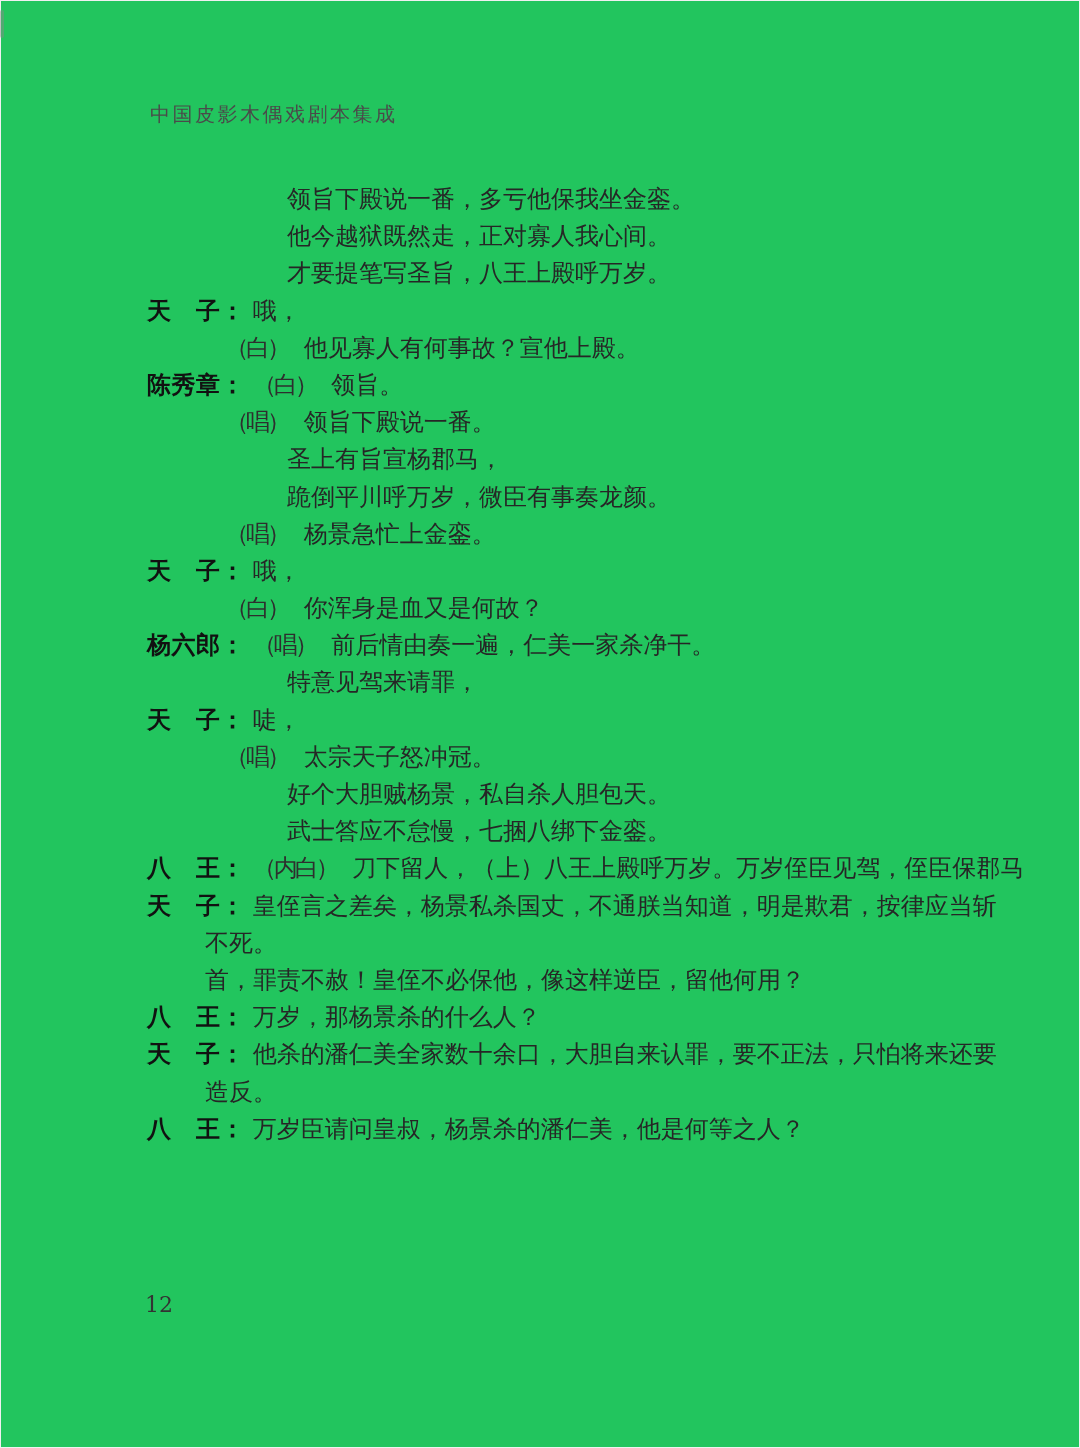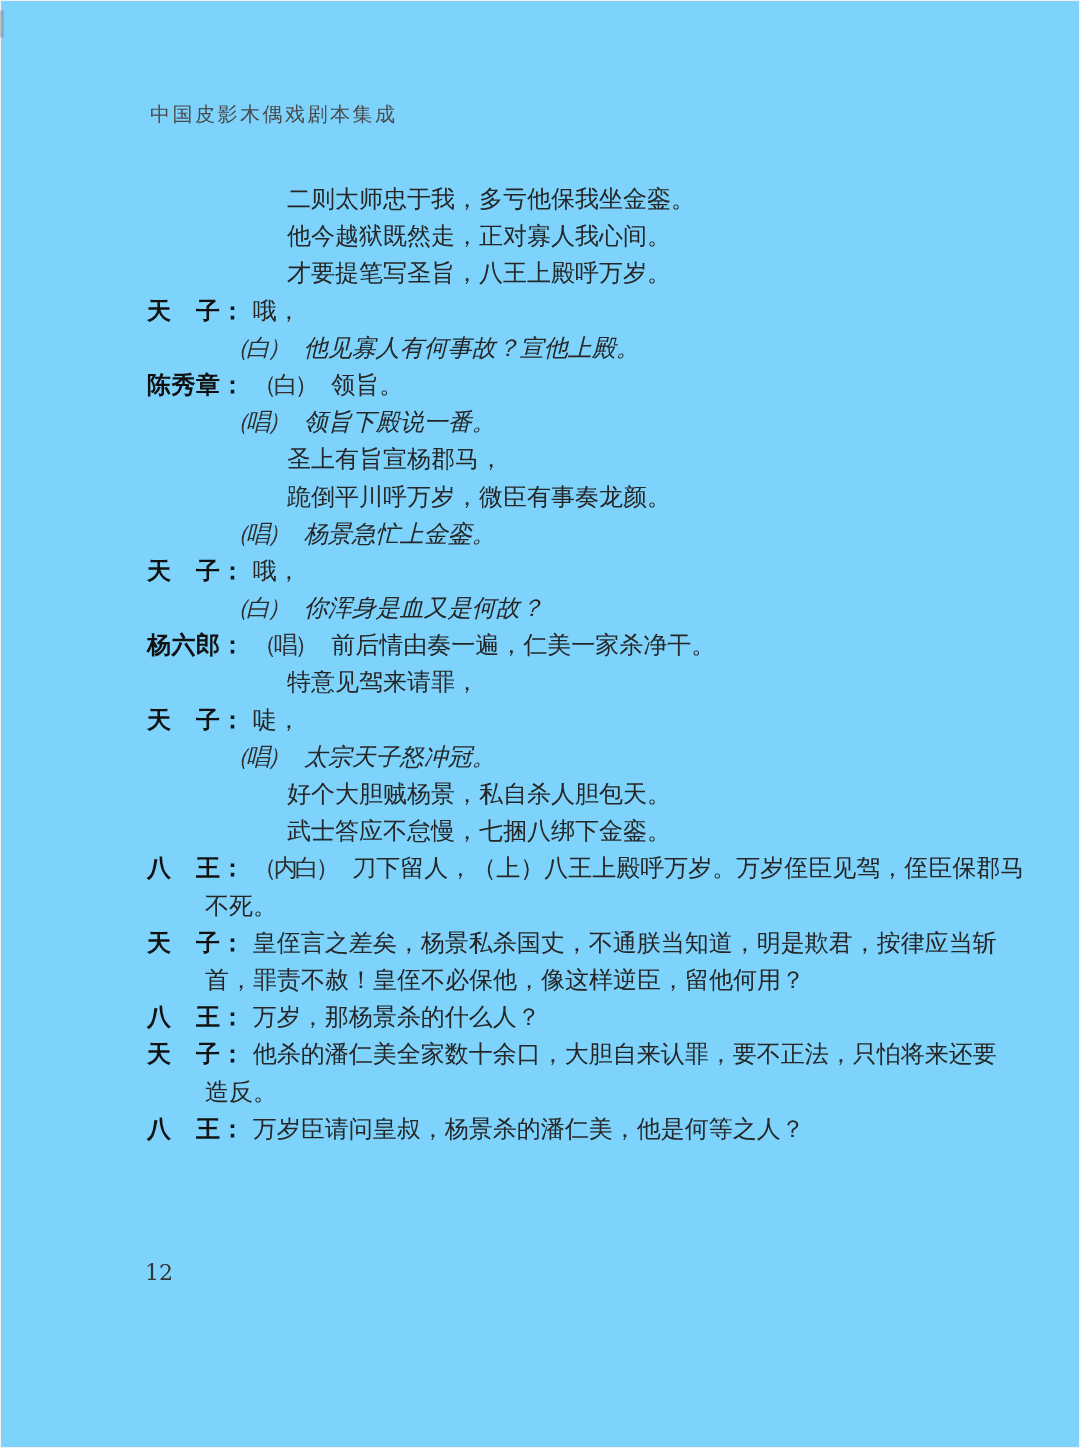--- a/index.html
+++ b/index.html
@@ -4,21 +4,21 @@
 <style>
   html, body {
     margin: 0;
     padding: 0;
     background: #ffffff;
   }
   .page {
     position: relative;
     width: 1080px;
     height: 1448px;
-    background: #7dd3fc;
+    background: #22c55e;
     overflow: hidden;
     box-shadow: inset 0 0 0 1px #f0f0f0;
     font-family: "DejaVu Sans", sans-serif;
   }
   .scan-artifact {
     position: absolute;
     left: 0;
     top: 10px;
     width: 4px;
     height: 28px;
@@ -43,56 +43,56 @@
     width: 810px;
   }
   .line {
     height: 37.2px;
     line-height: 37.2px;
     font-size: 24px;
     color: #262626;
     white-space: nowrap;
   }
   .indent-speaker { padding-left: 0; }
-  .indent-stage   { padding-left: 78px; font-style: italic; }
+  .indent-stage   { padding-left: 78px; }
   .indent-lyric   { padding-left: 140px; }
   .indent-hang    { padding-left: 58px; }
   .speaker {
     font-weight: 700;
     color: #111111;
     letter-spacing: 0.5px;
   }
   .tag {
     color: #2e2e2e;
     letter-spacing: -3px;
     margin-right: 8px;
   }
   .text {
     color: #262626;
   }
   .page-number {
     position: absolute;
     left: 145px;
-    top: 1260px;
+    top: 1292px;
     font-family: "DejaVu Serif", "DejaVu Sans", serif;
     font-size: 22px;
     color: #333333;
   }
 </style>
 </head>
 <body>
 
 <div class="page">
   <div class="scan-artifact"></div>
   <div class="running-head">中国皮影木偶戏剧本集成</div>
   <div class="script-body" id="script-lines">
   <div class="line indent-lyric">
     
     
-    <span class="text">二则太师忠于我，多亏他保我坐金銮。</span>
+    <span class="text">领旨下殿说一番，多亏他保我坐金銮。</span>
   </div>
 
   <div class="line indent-lyric">
     
     
     <span class="text">他今越狱既然走，正对寡人我心间。</span>
   </div>
 
   <div class="line indent-lyric">
     
@@ -192,30 +192,30 @@
     
     <span class="text">武士答应不怠慢，七捆八绑下金銮。</span>
   </div>
 
   <div class="line indent-speaker">
     <span class="speaker">八　王：</span>
     <span class="tag">（内白）</span>
     <span class="text">刀下留人，（上）八王上殿呼万岁。万岁侄臣见驾，侄臣保郡马</span>
   </div>
 
+  <div class="line indent-speaker">
+    <span class="speaker">天　子：</span>
+    
+    <span class="text">皇侄言之差矣，杨景私杀国丈，不通朕当知道，明是欺君，按律应当斩</span>
+  </div>
+
   <div class="line indent-hang">
     
     
     <span class="text">不死。</span>
-  </div>
-
-  <div class="line indent-speaker">
-    <span class="speaker">天　子：</span>
-    
-    <span class="text">皇侄言之差矣，杨景私杀国丈，不通朕当知道，明是欺君，按律应当斩</span>
   </div>
 
   <div class="line indent-hang">
     
     
     <span class="text">首，罪责不赦！皇侄不必保他，像这样逆臣，留他何用？</span>
   </div>
 
   <div class="line indent-speaker">
     <span class="speaker">八　王：</span>

